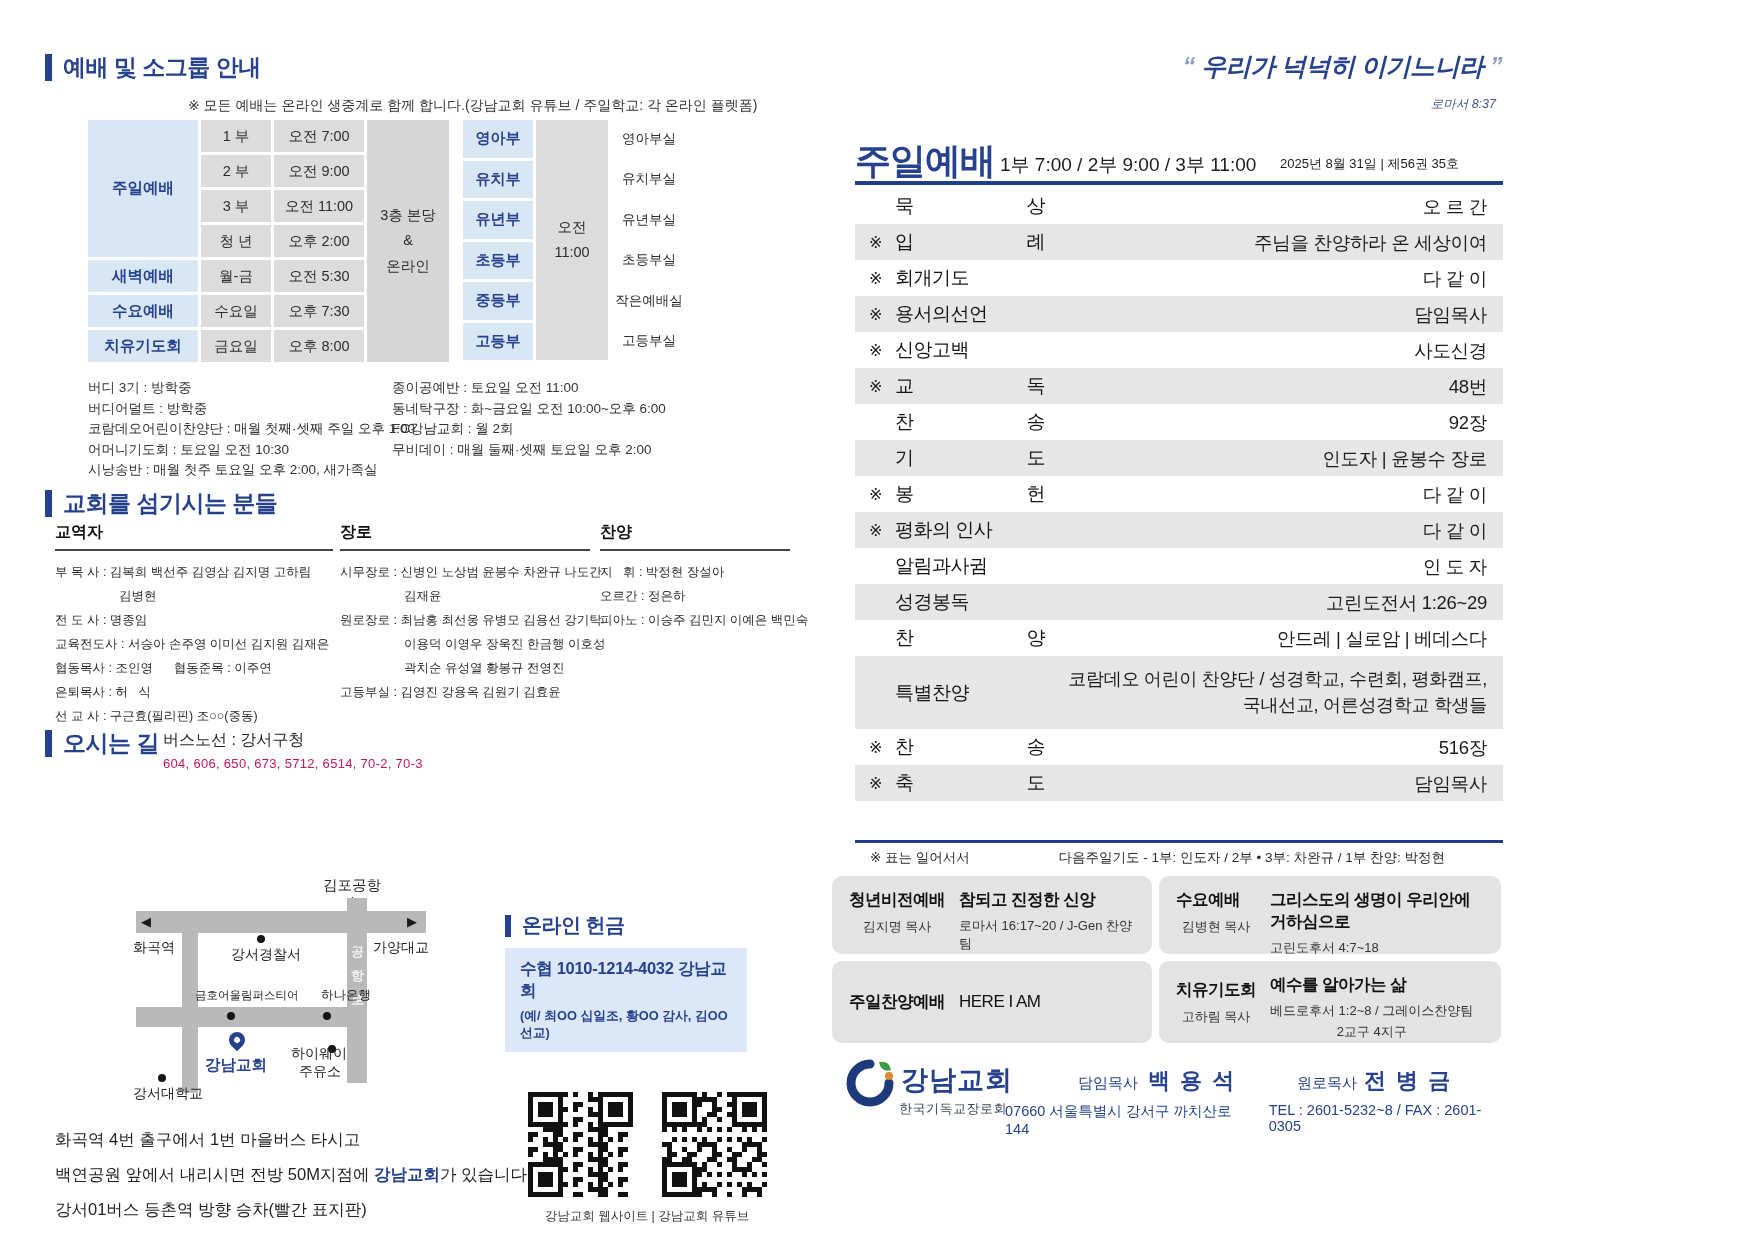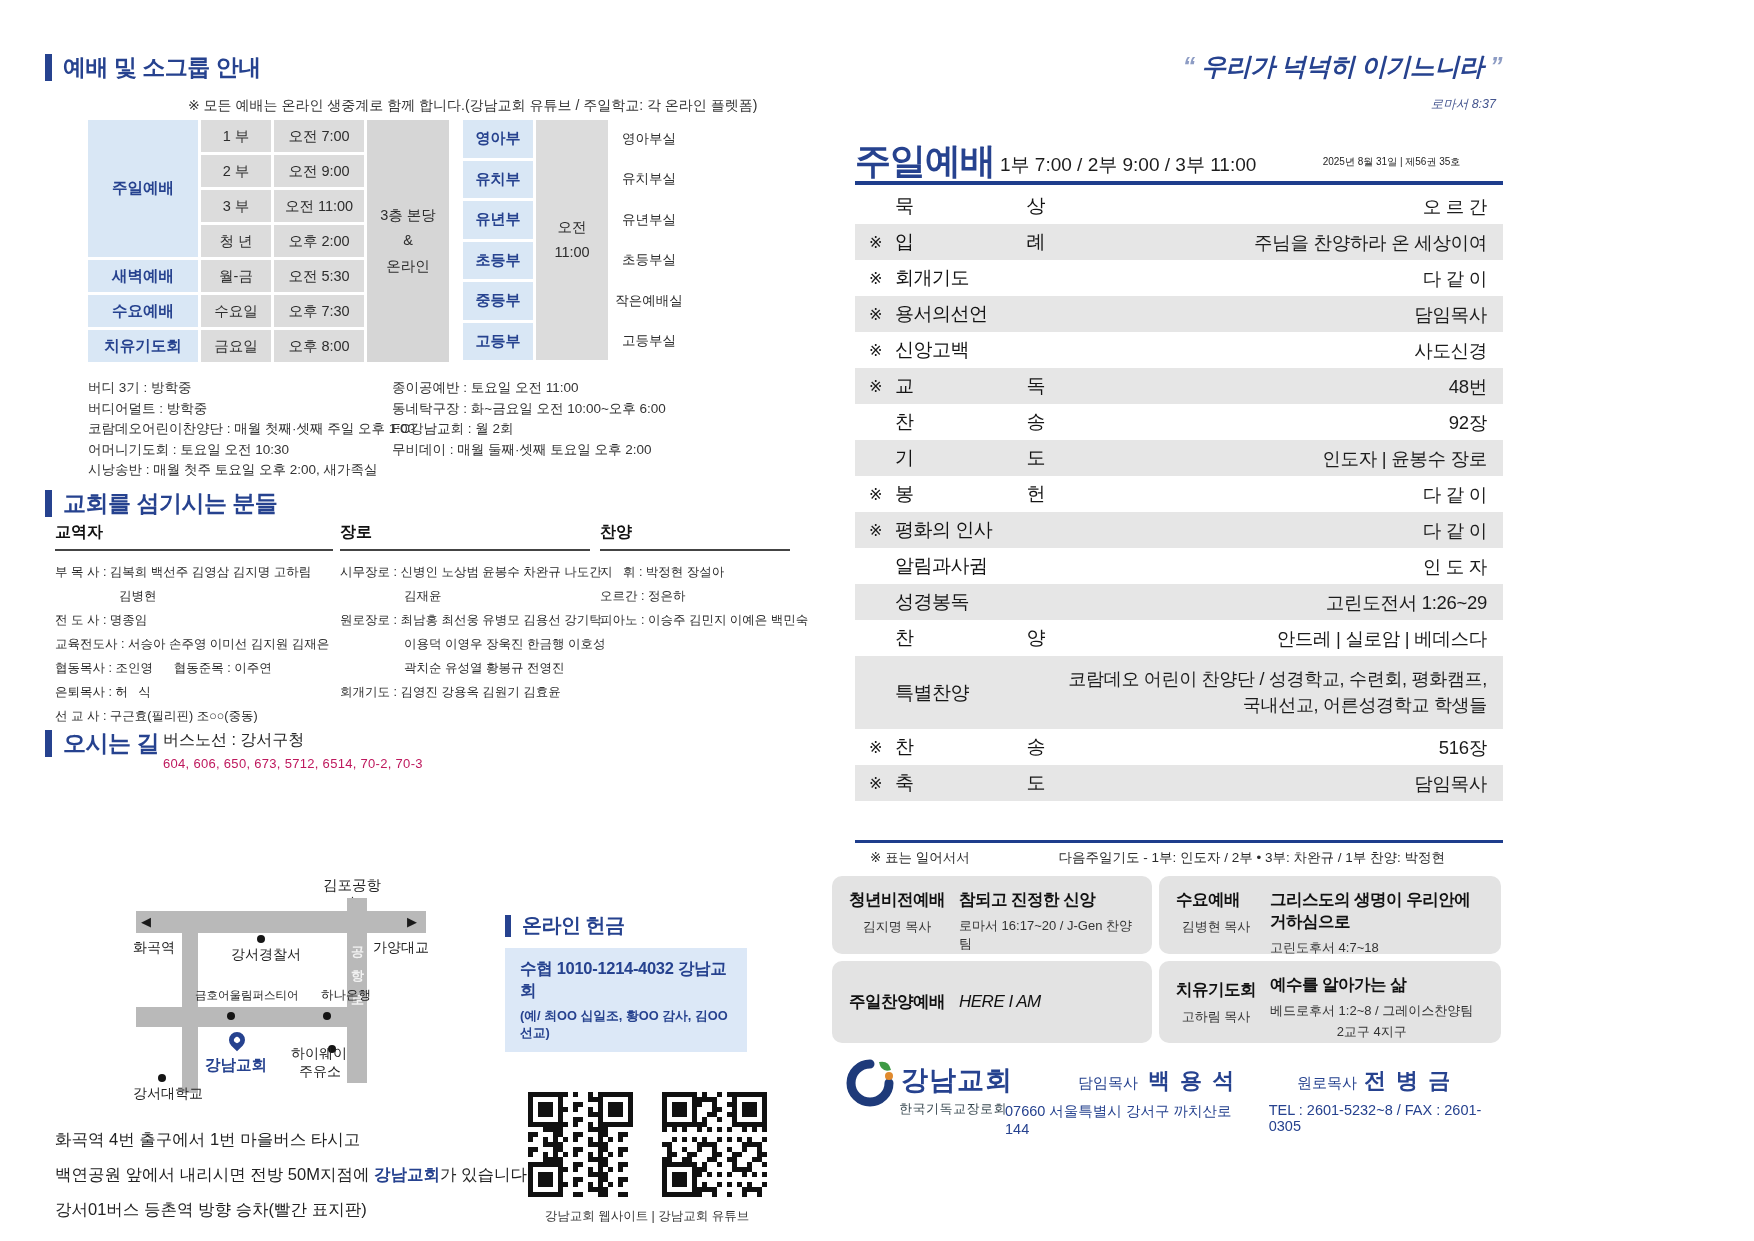--- a/index.html
+++ b/index.html
@@ -54,21 +54,21 @@
   .qr svg { width:100%; height:100%; }
   .qr-cap { position:absolute; font-size:12.5px; color:#333; }
 
   
   .quote { position:absolute; right:252px; top:50px; font-size:25px; font-weight:bold; font-style:italic; color:#26428f; letter-spacing:-0.5px; }
   .quote .qm { color:#8d9cc4; }
   .quote-ref { position:absolute; right:258px; top:96px; font-size:12.5px; font-style:italic; color:#44558f; }
 
   .svc-title { position:absolute; left:855px; top:137px; font-size:36px; font-weight:bold; color:#26428f; letter-spacing:-1px; }
   .svc-times { position:absolute; left:1000px; top:152px; font-size:19px; color:#1c1c1c; }
-  .svc-issue { position:absolute; left:1280px; top:155px; width:223px; text-align:center; font-size:10px; color:#1c1c1c; }
+  .svc-issue { position:absolute; left:1280px; top:155px; width:223px; text-align:left; font-size:13px; color:#1c1c1c; }
   .rule { position:absolute; background:#1e3d8c; }
 
   .svc { position:absolute; left:855px; top:188px; width:648px; }
   .svc-row { display:flex; align-items:center; height:36px; padding:0 16px 0 14px; }
   .svc-row:nth-child(even) { background:#e6e6e6; }
   .svc-row.tall { height:73px; }
   .star { display:inline-block; width:26px; font-size:16px; color:#1c1c1c; }
   .lbl { display:inline-block; width:150px; font-size:19px; color:#141414; white-space:pre; letter-spacing:-0.5px; }
   .lbl.spread { text-align:justify; text-align-last:justify; }
   .val { margin-left:auto; font-size:18.5px; color:#1c1c1c; text-align:right; letter-spacing:-0.3px; white-space:pre; }
@@ -79,21 +79,21 @@
 
   .boxes { position:absolute; left:832px; top:876px; display:grid; grid-template-columns:320px 342px; grid-template-rows:78px 82px; gap:7px; }
   .ibox { background:#e3e3e3; border-radius:10px; padding:13px 17px; display:flex; gap:14px; }
   .ibox .lblk { flex:0 0 auto; min-width:96px; }
   .ibox .btitle { font-size:16.5px; font-weight:bold; color:#111; letter-spacing:-0.5px; }
   .ibox .bpastor { font-size:13px; color:#333; margin-top:7px;text-align:center; }
   .ibox .btopic { font-size:16.5px; font-weight:bold; color:#111; letter-spacing:-0.5px; }
   .ibox .bdetail { font-size:13px; color:#333; margin-top:6px; }
   .ibox .bdetail2 { font-size:13px; color:#333; margin-top:3px; text-align:center; }
   .ibox.center { align-items:center; }
-  .ibox.center .btopic { font-weight:normal; font-size:17px;font-style:italic; }
+  .ibox.center .btopic { font-weight:normal; font-size:17px; }
 
   .f-church { position:absolute; left:901px; top:1062px; font-size:27px; font-weight:bold; color:#26428f; letter-spacing:1px; }
   .f-denom { position:absolute; left:899px; top:1100px; font-size:13px; color:#37474f; letter-spacing:0.5px; }
   .f-lab { position:absolute; font-size:15px; color:#26428f; }
   .f-name { position:absolute; font-size:22px; font-weight:bold; color:#26428f; letter-spacing:2px; }
   .f-addr { position:absolute; left:1005px; top:1102px; width:500px; display:flex; gap:18px; font-size:14.5px; color:#26428f;justify-content:center; }
 </style>
 </head>
 <body>
 
@@ -208,21 +208,21 @@
     <div class="staff-line">은퇴목사 : 허   식</div>
     <div class="staff-line">선 교 사 : 구근효(필리핀) 조○○(중동)</div>
   </div>
   <div class="staff-col" style="left:340px;top:522px;width:250px">
     <div class="staff-h">장로</div>
     <div class="staff-line">시무장로 : 신병인 노상범 윤봉수 차완규 나도간</div>
     <div class="staff-line cont">김재윤</div>
     <div class="staff-line">원로장로 : 최남홍 최선웅 유병모 김용선 강기탁</div>
     <div class="staff-line cont">이용덕 이영우 장욱진 한금행 이호성</div>
     <div class="staff-line cont">곽치순 유성열 황봉규 전영진</div>
-    <div class="staff-line">회개기도 : 김영진 강용옥 김원기 김효윤</div>
+    <div class="staff-line">고등부실 : 김영진 강용옥 김원기 김효윤</div>
   </div>
   <div class="staff-col" style="left:600px;top:522px;width:190px">
     <div class="staff-h">찬양</div>
     <div class="staff-line">지   휘 : 박정현 장설아</div>
     <div class="staff-line">오르간 : 정은하</div>
     <div class="staff-line">피아노 : 이승주 김민지 이예은 백민숙</div>
   </div>
 
   <div class="abs sec-h" style="left:45px;top:728px">
     <div class="bar"></div>

